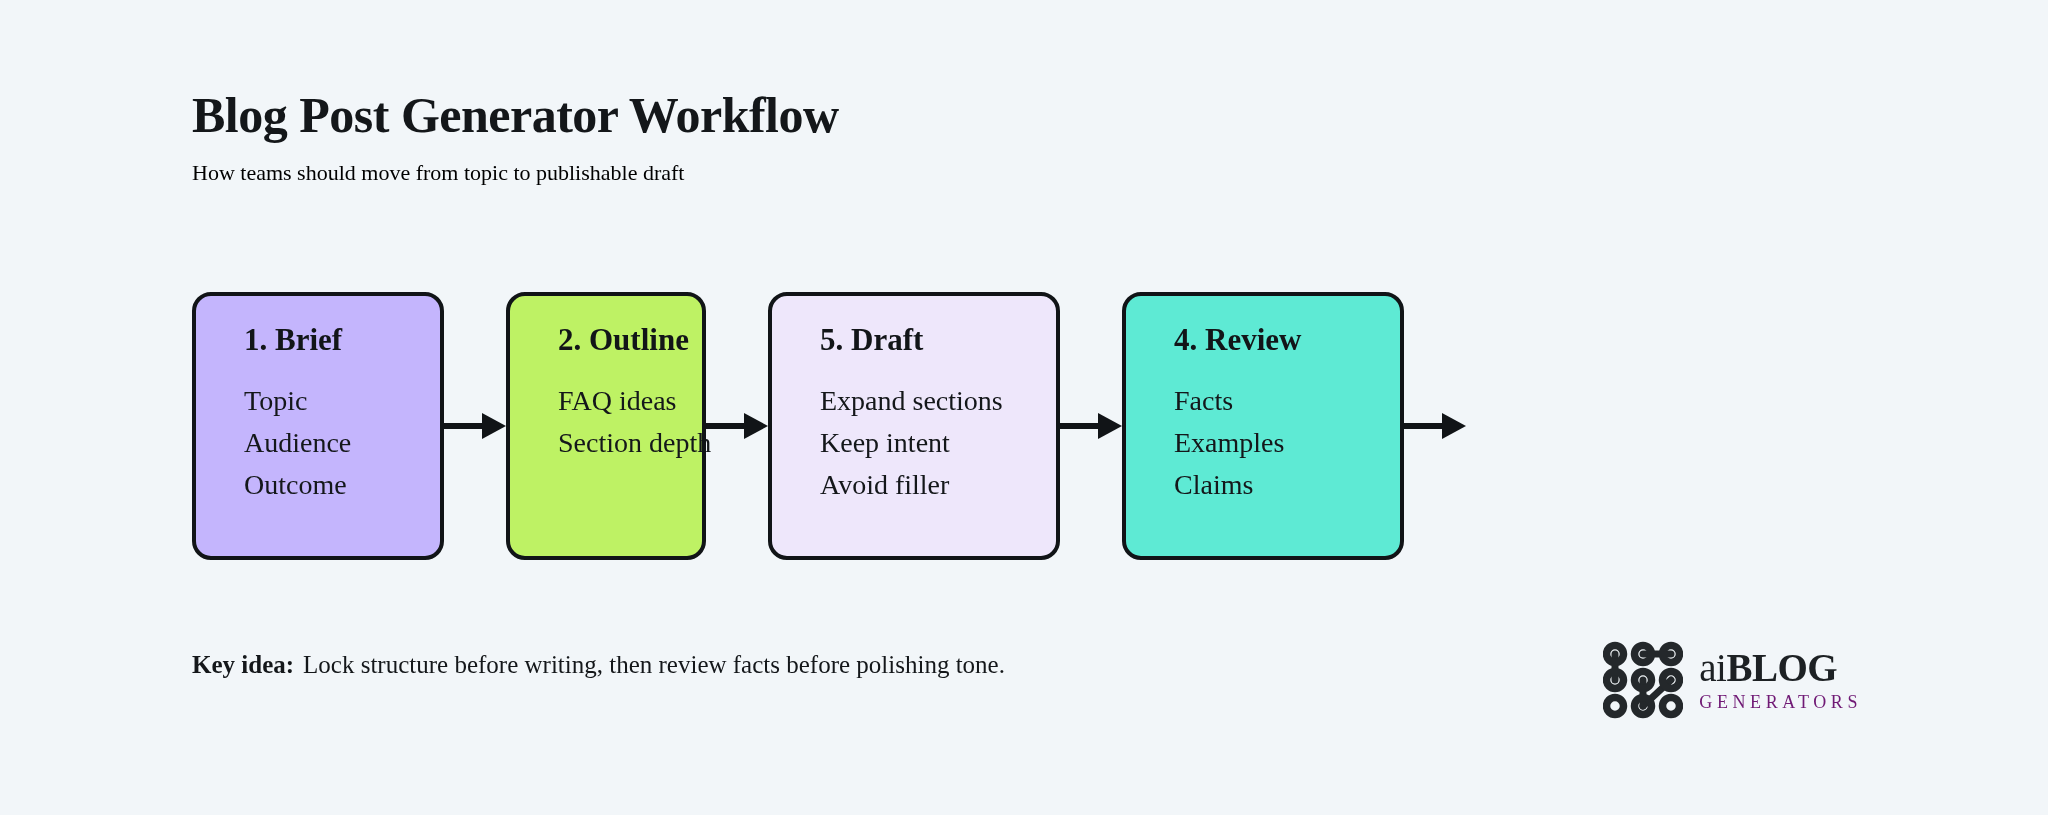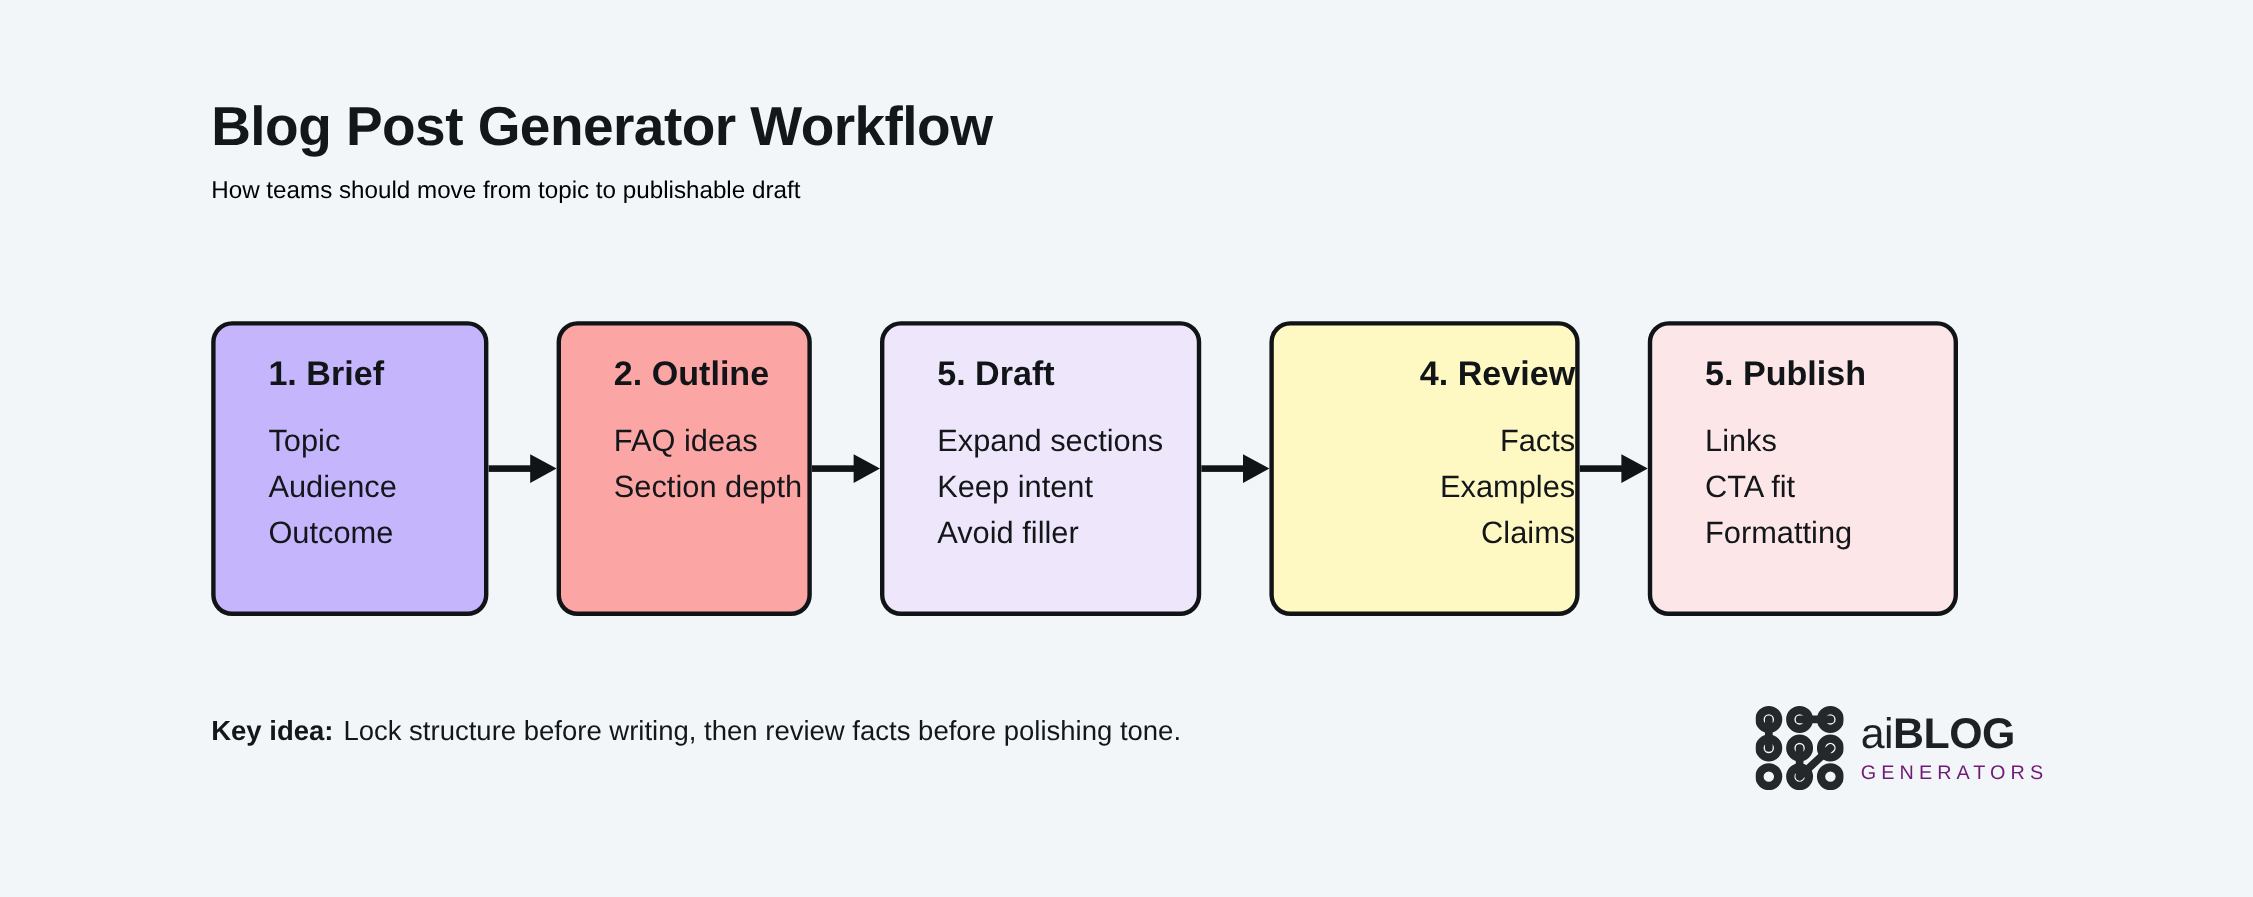--- a/index.html
+++ b/index.html
@@ -11,20 +11,21 @@
     height: 815px;
     background: #f2f6f9;
     font-family: "Liberation Sans", sans-serif;
     overflow: hidden;
   }
   .canvas {
     position: relative;
     width: 2048px;
     height: 815px;
     background: #f2f6f9;
+    font-family: Liberation Serif, serif;
   }
 
   
   .header {
     position: absolute;
     left: 192px;
     top: 88px;
     width: 1500px;
   }
   .title {
@@ -180,21 +181,21 @@
       </ul>
     </div>
 
     <div class="arrow" style="width:62px;">
       <svg width="62" height="30" viewBox="0 0 62 30">
         <rect x="0" y="12" width="44" height="6" fill="#111417"></rect>
         <polygon points="38,2 62,15 38,28" fill="#111417"></polygon>
       </svg>
     </div>
 
-    <div class="step" style="width: 232px; background: #fca5a5; border-color: rgb(17, 20, 23);">
+    <div class="step" style="width: 200px; background: #bef264; border-color: rgb(17, 20, 23);">
       <div class="step-title">2. Outline</div>
       <ul class="step-items">
         <li>FAQ ideas</li>
         <li>Section depth</li>
       </ul>
     </div>
 
     <div class="arrow" style="width:62px;">
       <svg width="62" height="30" viewBox="0 0 62 30">
         <rect x="0" y="12" width="44" height="6" fill="#111417"></rect>
@@ -211,44 +212,36 @@
       </ul>
     </div>
 
     <div class="arrow" style="width:62px;">
       <svg width="62" height="30" viewBox="0 0 62 30">
         <rect x="0" y="12" width="44" height="6" fill="#111417"></rect>
         <polygon points="38,2 62,15 38,28" fill="#111417"></polygon>
       </svg>
     </div>
 
-    <div class="step" style="width: 282px; background: #fef9c3; border-color: rgb(17, 20, 23); text-align: right;">
+    <div class="step" style="width: 282px; background: #5eead4; border-color: rgb(17, 20, 23);">
       <div class="step-title">4. Review</div>
       <ul class="step-items">
         <li>Facts</li>
         <li>Examples</li>
         <li>Claims</li>
       </ul>
     </div>
 
     <div class="arrow" style="width:62px;">
       <svg width="62" height="30" viewBox="0 0 62 30">
         <rect x="0" y="12" width="44" height="6" fill="#111417"></rect>
         <polygon points="38,2 62,15 38,28" fill="#111417"></polygon>
       </svg>
     </div>
 
-    <div class="step" style="width: 282px; background: rgb(252, 230, 232); border-color: rgb(17, 20, 23);">
-      <div class="step-title">5. Publish</div>
-      <ul class="step-items">
-        <li>Links</li>
-        <li>CTA fit</li>
-        <li>Formatting</li>
-      </ul>
-    </div>
 
   </div>
 
   <div class="footer">
     <div class="keyline">
       <span class="k-label">Key idea:</span><span class="k-text">Lock structure before writing, then review facts before polishing tone.</span>
     </div>
 
     <div class="logo">
       <svg class="logo-mark" width="80" height="80" viewBox="0 0 80 80">

